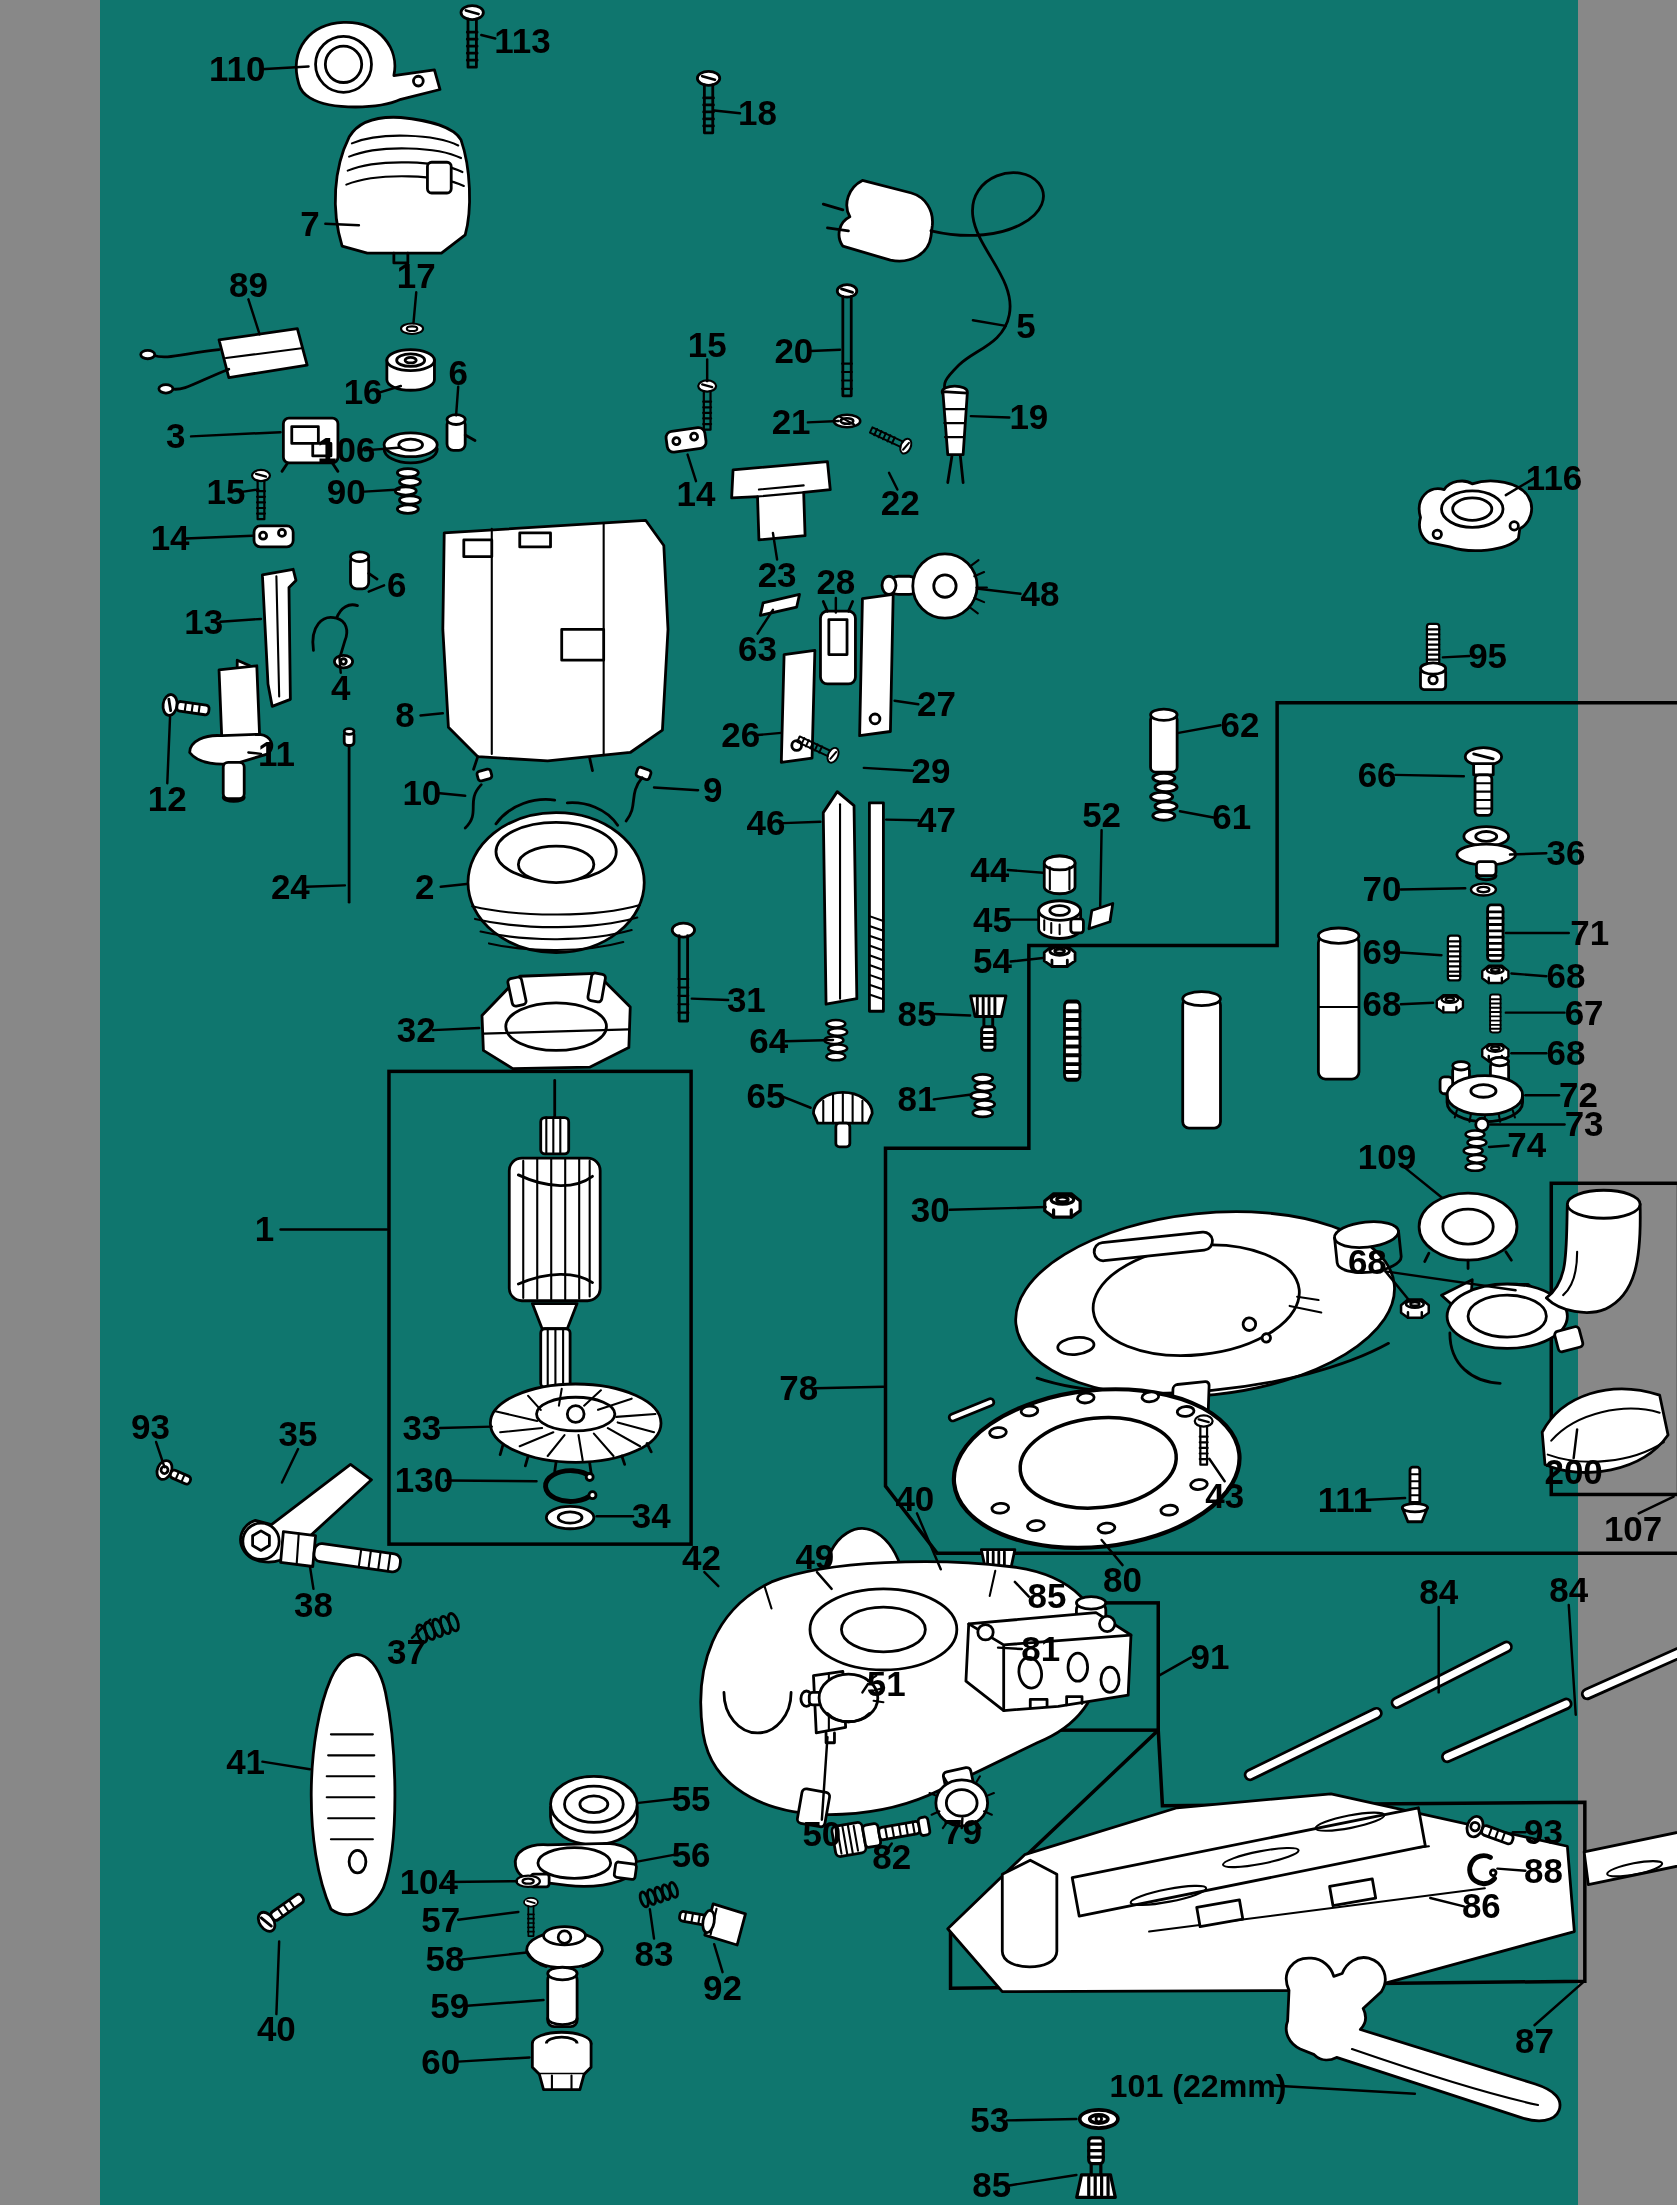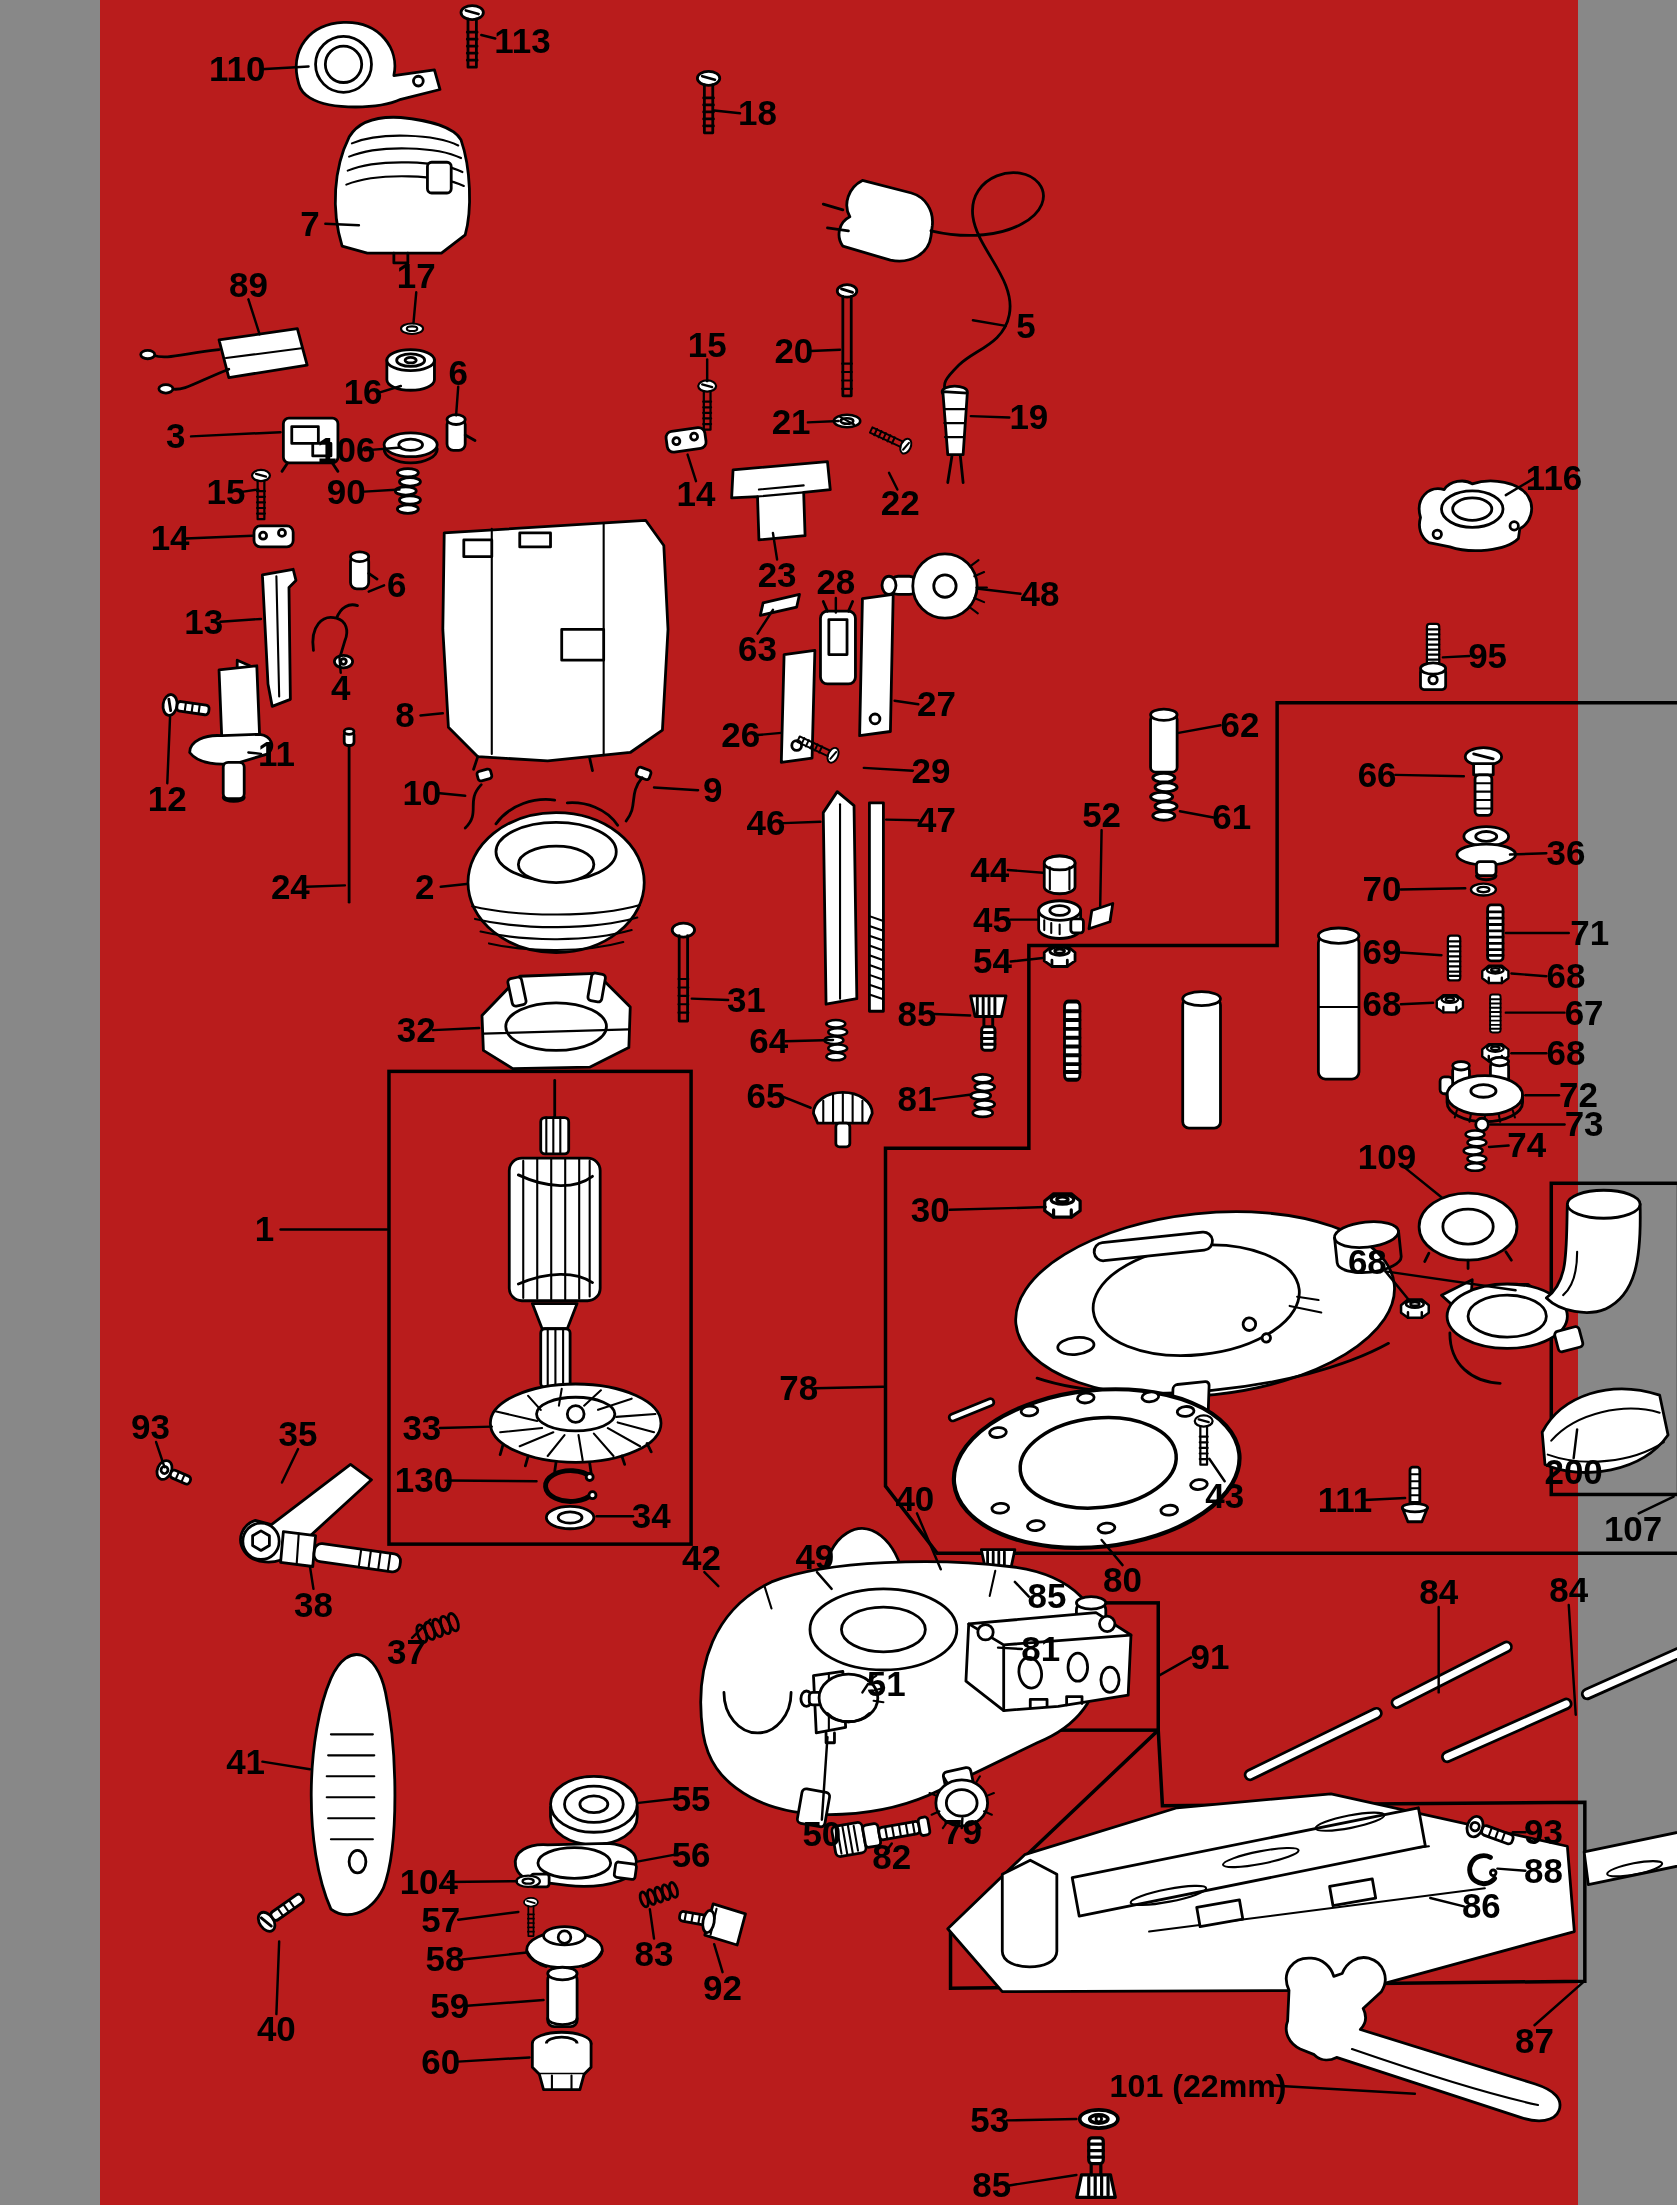--- a/index.html
+++ b/index.html
@@ -1,16 +1,16 @@
 <!DOCTYPE html>
 <html style="font-size:11.2px"><head>
 <meta charset="utf-8">
 <style>
   html,body{margin:0;padding:0;background:#888;}
-  .page{width:1478px;height:2205px;background:#b91c1c;position:relative;margin:0 auto;}
+  .page{width:1478px;height:2205px;background:#0f766e;position:relative;margin:0 auto;}
   svg{display:block;}
   .pt{fill:#ffffff;stroke:#000000;stroke-width:4;stroke-linejoin:round;stroke-linecap:round;}
   .pt .ln{fill:none;}
   .pt .thin{fill:none;stroke-width:3;}
   .bx{fill:none;stroke:#000000;stroke-width:5;stroke-linejoin:miter;}
   .leader{stroke:#000000;stroke-width:3.5;stroke-linecap:round;}
   .lbl{font-family:"Liberation Sans","DejaVu Sans",sans-serif;font-weight:bold;font-size:50px;fill:#000000;}
   .lbl.small{font-size:46px;}
 </style>
 </head>

